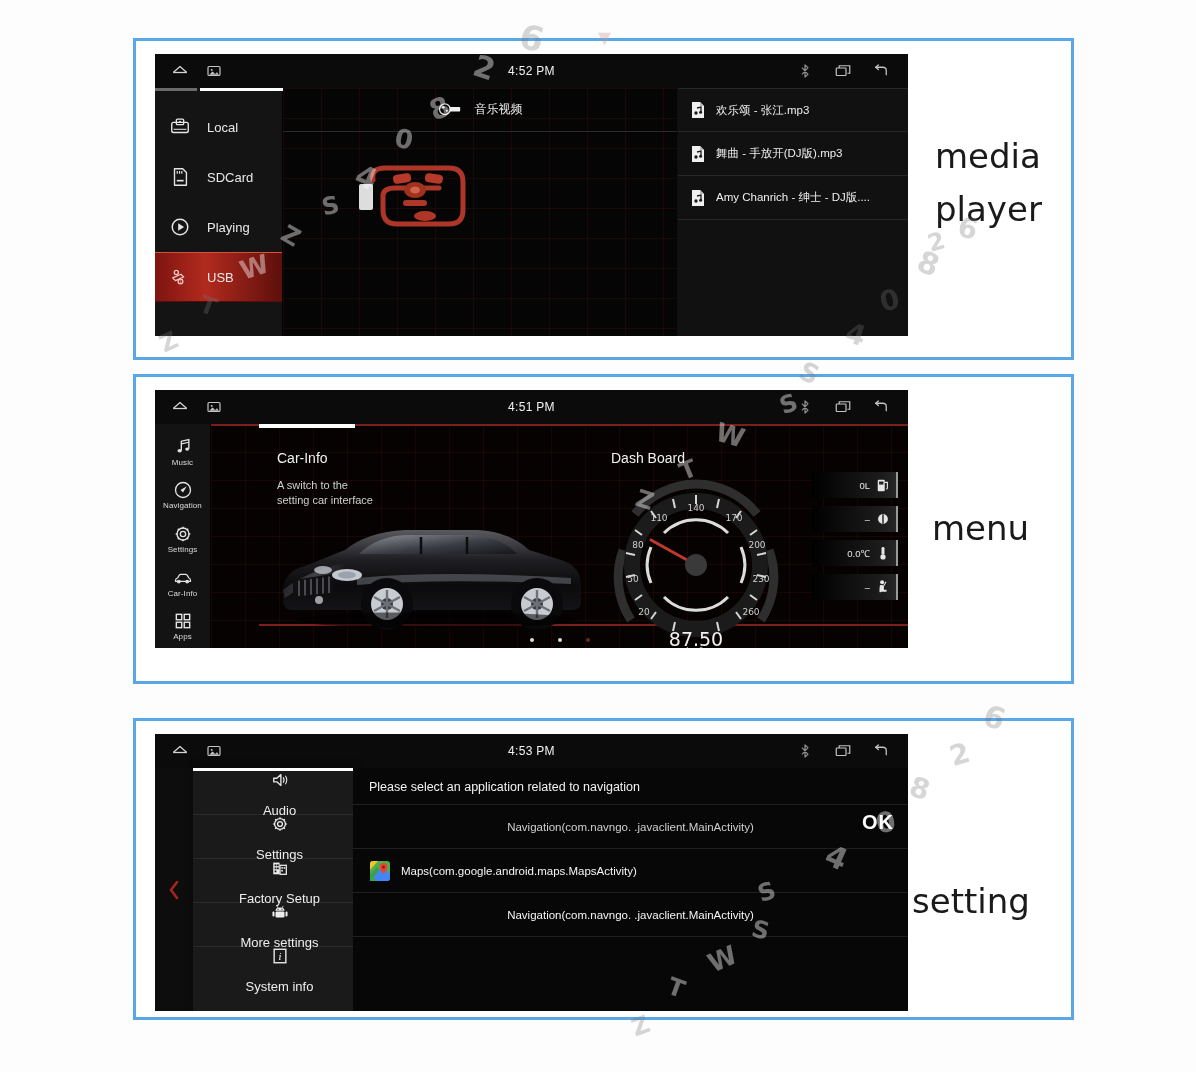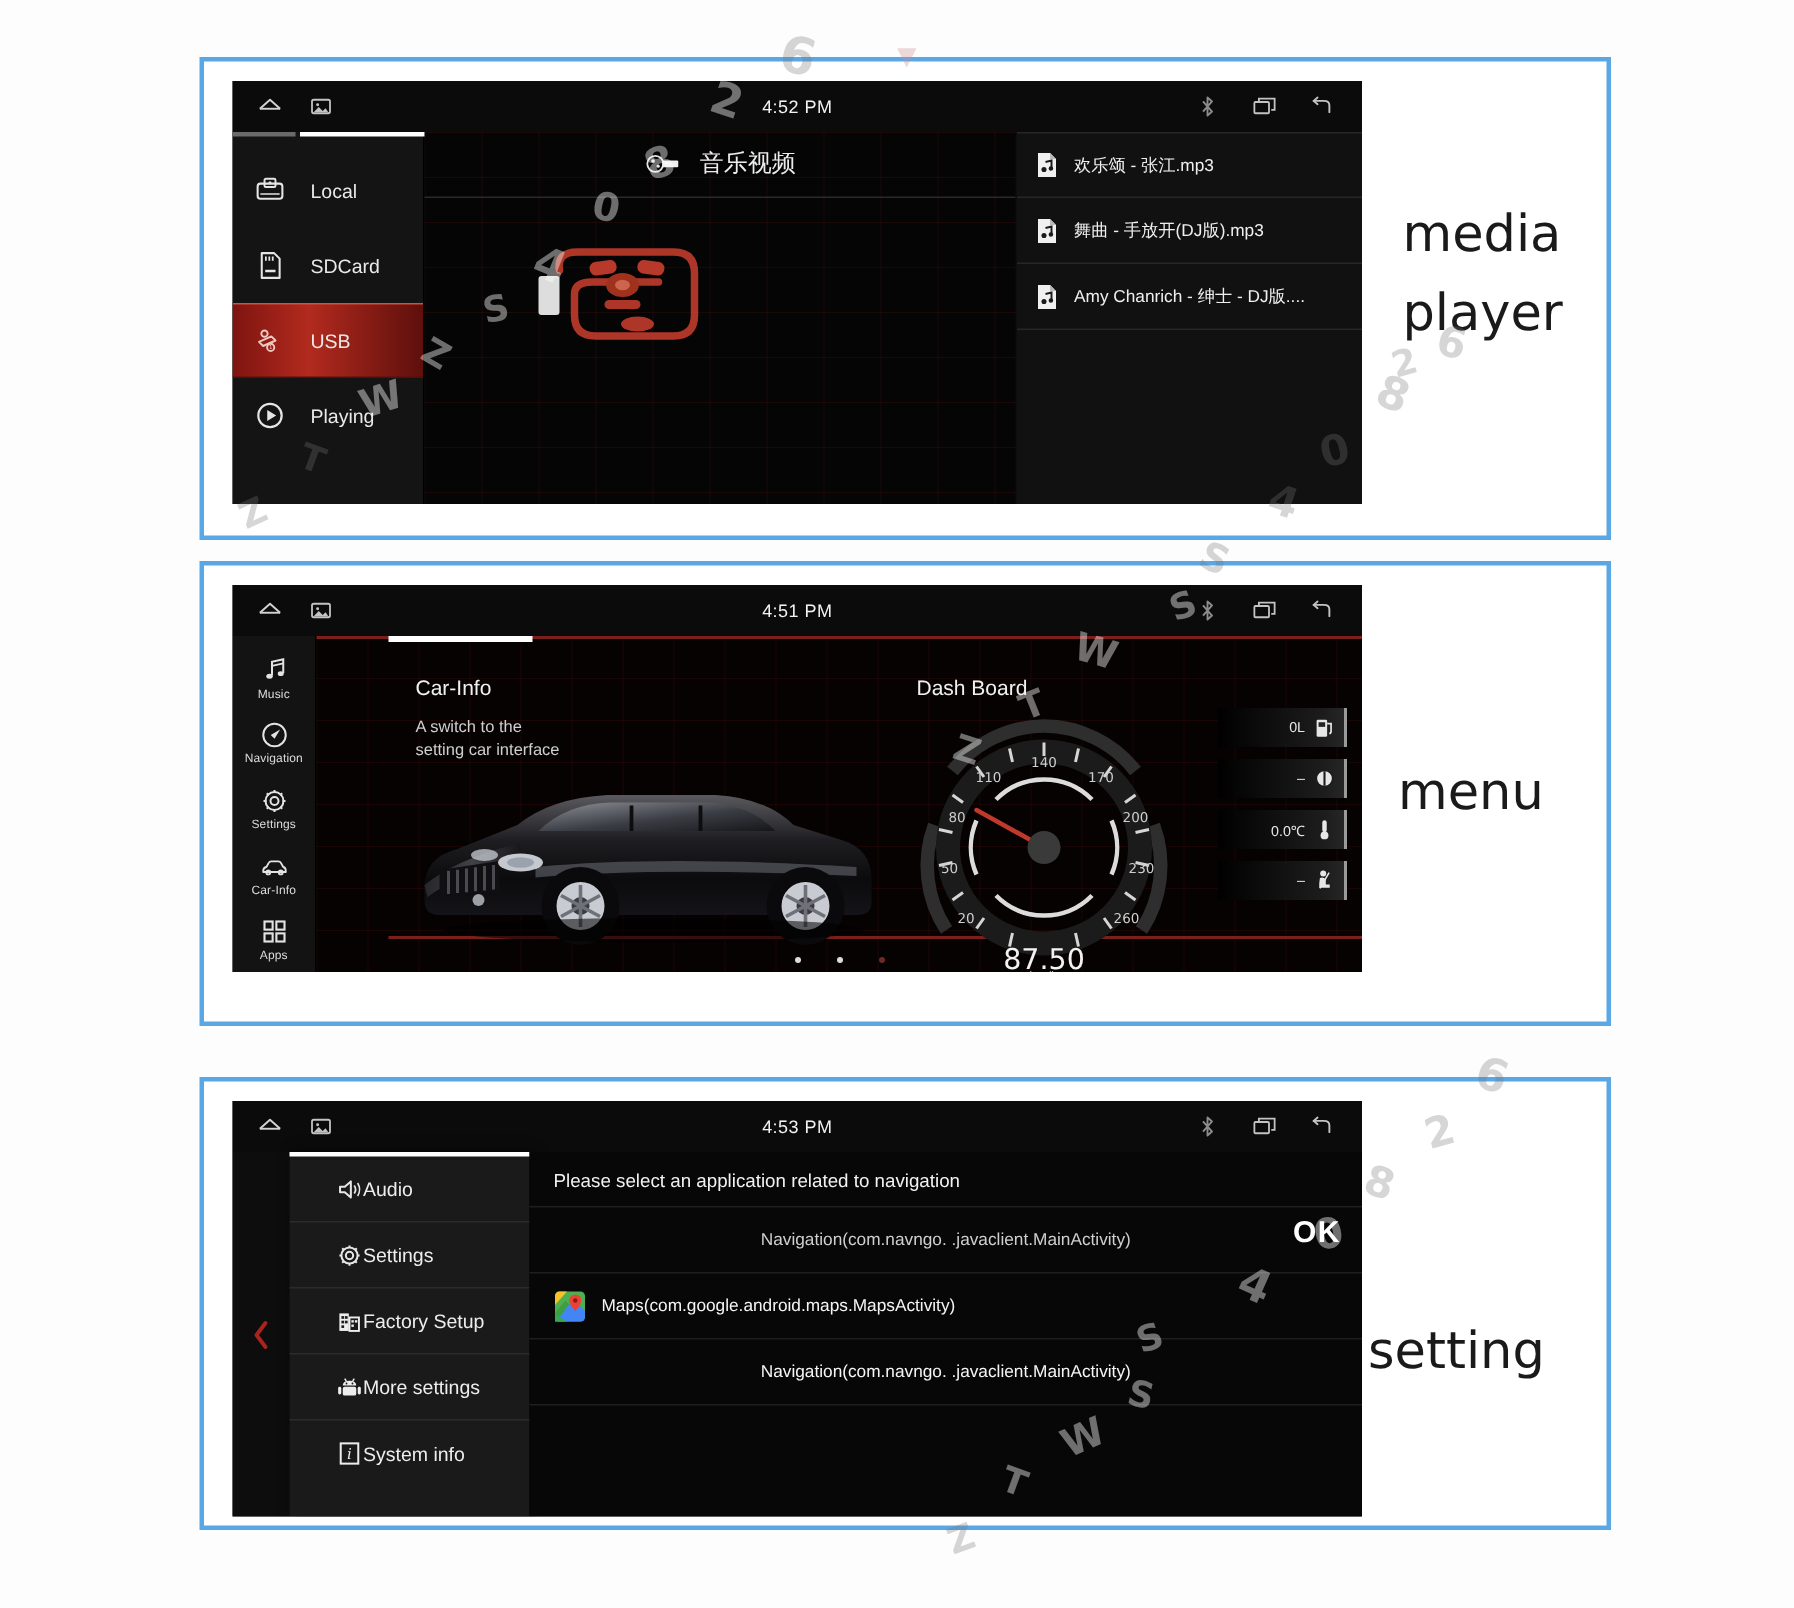--- a/index.html
+++ b/index.html
@@ -74,21 +74,21 @@
     flex:1 1 auto; position:relative;
     background:#050505;
     background-image:
       linear-gradient(rgba(150,30,20,.14) 1px, transparent 1px),
       linear-gradient(90deg, rgba(150,30,20,.14) 1px, transparent 1px);
     background-size:38px 30px;
     border-right:1px solid #0d0d0d;
   }
   .folder-row {
     height:44px; display:flex; align-items:center; justify-content:center;
-    gap:11px; border-bottom:1px solid #2a2a2a; color:#ececec; font-size:16px;
+    gap:11px; border-bottom:1px solid #2a2a2a; color:#ececec; font-size:12px;
   }
   .folder-ico { width:26px; height:20px; }
   .folder-ico svg { width:100%; height:100%; display:block; }
   .usb-art {
     position:absolute; left:70px; top:58px; width:130px; height:110px;
     opacity:.95;
   }
   .usb-art svg { width:100%; height:100%; }
 
   .track-list { width:230px; flex:0 0 230px; background:#111; }
@@ -159,22 +159,22 @@
               display:flex; align-items:center; justify-content:center; }
   .set-chevron { width:14px; height:22px; }
   .set-chevron svg { width:100%; height:100%; display:block; }
 
   .set-menu {
     width:160px; flex:0 0 160px; background:#1a1a1a; position:relative;
     border-top:3px solid #fff;
     box-shadow:2px 0 8px rgba(0,0,0,.6);
   }
   .set-row {
-    height:44px; display:flex; align-items:center; padding-left:31px;
-    font-size:13px; color:#ededed; border-bottom:1px solid #2b2b2b;
+    height:44px; display:flex; align-items:center; gap:14px; padding-left:13px;
+    font-size:13px; color:#ededed; border-bottom:1px solid #2b2b2b;flex-direction:column;
   }
   .set-row:last-child { border-bottom:none; }
   .set-row .sicon { width:18px; height:18px; flex:0 0 18px; }
   .set-row .sicon svg { width:100%; height:100%; display:block; }
 
   .set-main { flex:1 1 auto; background:#070707; position:relative; padding-top:2px; }
   .set-head {
     padding:10px 0 10px 16px; font-size:12.5px; color:#f2f2f2;
     border-bottom:1px solid #1f1f1f;
   }
@@ -277,40 +277,40 @@
             <span class="mi-icon">
               <svg viewBox="0 0 24 24">
                   <path d="M6 3 L15 3 L19 7 L19 21 L6 21 Z" fill="none" stroke="#e5e5e5" stroke-width="1.5" stroke-linejoin="round"></path>
                   <path d="M9 5.5 L9 8.5 M11.5 5.5 L11.5 8.5 M14 5.5 L14 8.5" stroke="#e5e5e5" stroke-width="1.3"></path>
                   <path d="M8.5 16 L16 16" stroke="#e5e5e5" stroke-width="1.8"></path>
                 </svg>
             </span>
             <span>SDCard</span>
           </div>
 
+          <div class="media-item">
+            <span class="mi-icon">
+              <svg viewBox="0 0 24 24">
+                  <circle cx="12" cy="12" r="8.5" fill="none" stroke="#e5e5e5" stroke-width="1.6"></circle>
+                  <path d="M10 8 L16.5 12 L10 16 Z" fill="#e5e5e5"></path>
+                </svg>
+            </span>
+            <span>Playing</span>
+          </div>
+
           <div class="media-item active">
             <span class="mi-icon">
               <svg viewBox="0 0 24 24">
                   <path d="M4 13 L13 9 L16 12 L7 16 Z" fill="none" stroke="#f0c8c0" stroke-width="1.4" stroke-linejoin="round"></path>
                   <circle cx="8" cy="7" r="2.3" fill="none" stroke="#f0c8c0" stroke-width="1.4"></circle>
                   <circle cx="12.5" cy="17" r="2.6" fill="none" stroke="#f0c8c0" stroke-width="1.4"></circle>
                   <text x="12.5" y="18.3" font-size="4" fill="#f0c8c0" text-anchor="middle" font-family="DejaVu Sans">1</text>
                 </svg>
             </span>
             <span>USB</span>
-          </div>
-
-          <div class="media-item">
-            <span class="mi-icon">
-              <svg viewBox="0 0 24 24">
-                  <circle cx="12" cy="12" r="8.5" fill="none" stroke="#e5e5e5" stroke-width="1.6"></circle>
-                  <path d="M10 8 L16.5 12 L10 16 Z" fill="#e5e5e5"></path>
-                </svg>
-            </span>
-            <span>Playing</span>
           </div>
         </div>
 
         <div class="media-main">
           <div class="folder-row">
             <span class="folder-ico">
               <svg viewBox="0 0 34 24">
                   <circle cx="9" cy="11" r="7" fill="none" stroke="#e4e4e4" stroke-width="1.6"></circle>
                   <circle cx="7" cy="8.5" r="1.6" fill="#e4e4e4"></circle>
                   <circle cx="11.5" cy="13" r="1.4" fill="#e4e4e4"></circle>

